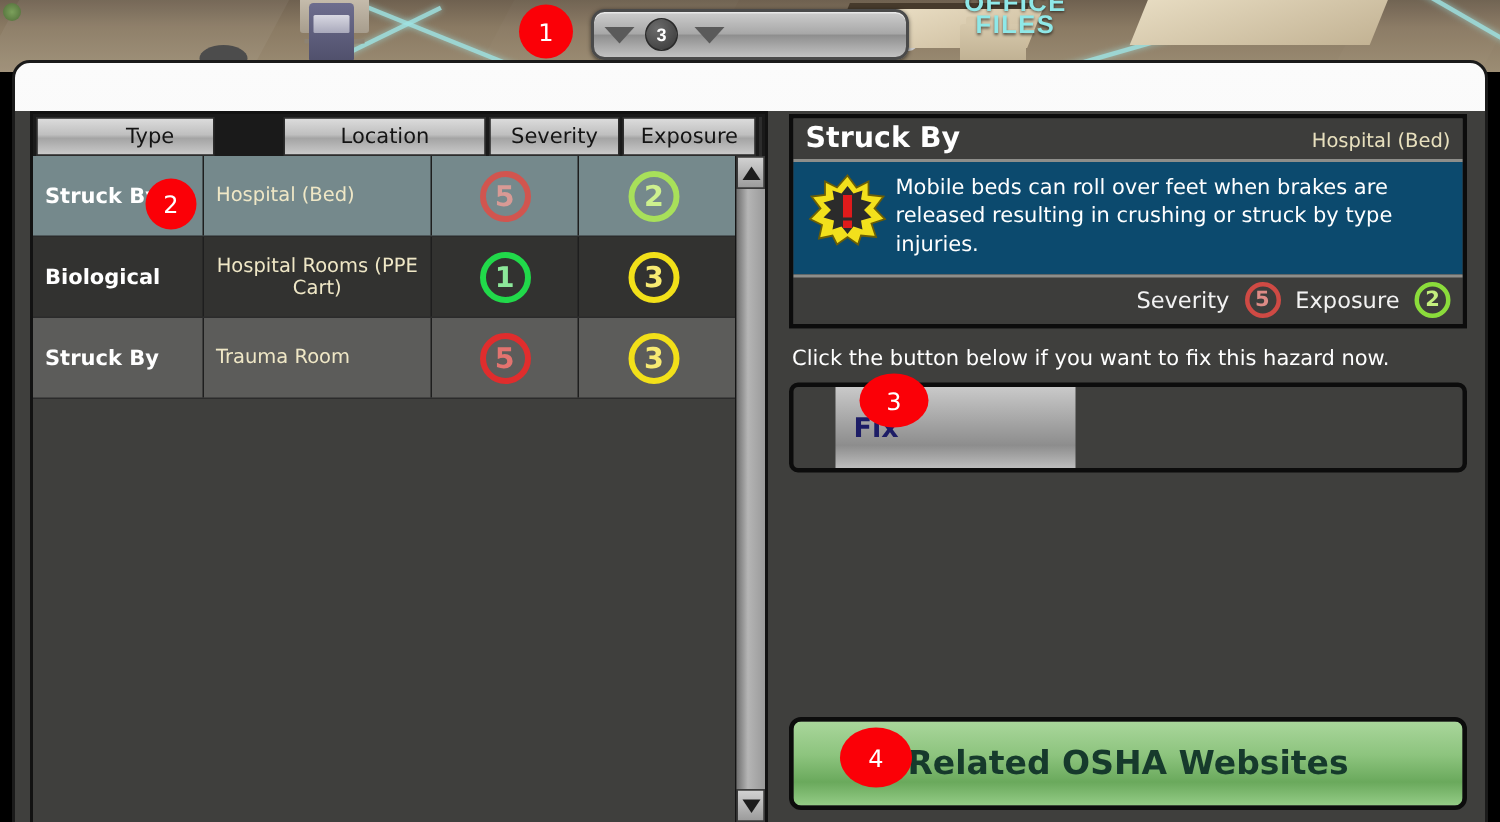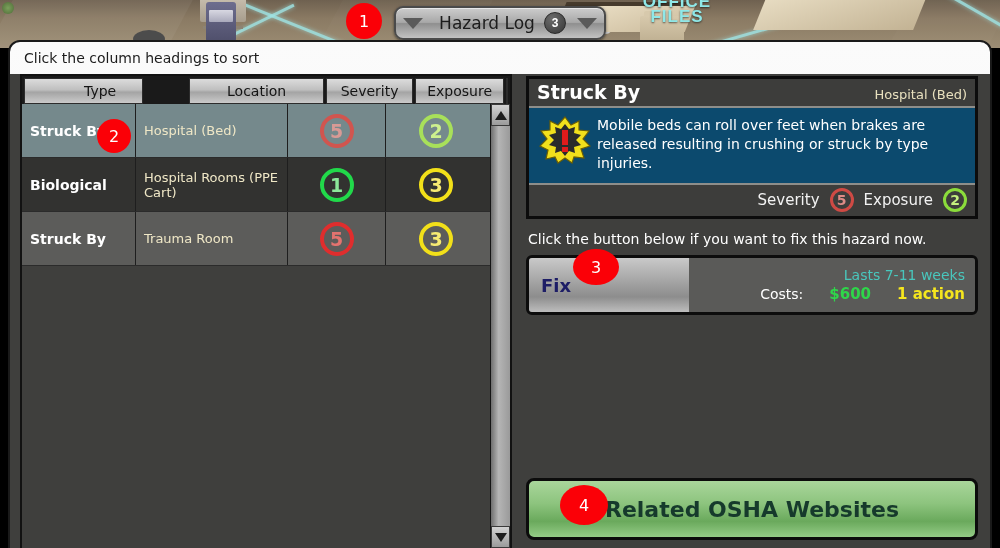--- a/index.html
+++ b/index.html
@@ -213,21 +213,21 @@
     display: flex;
   }
   #rows-list { flex: 1; }
 
   .row {
     display: flex;
     border-bottom: 1px solid #2b2b2b;
     min-height: 54px;
   }
   .row.selected { background: #75898c; }
-  .row.alt-a { background: #323230; }
+  .row.alt-a { background: #323230; text-align: center; }
   .row.alt-b { background: #5c5c5a; }
 
   .cell {
     display: flex; align-items: center;
     padding: 0 8px;
     border-right: 1px solid #1e1e1e;
   }
   .cell-type {
     width: 114px;
     font-size: 14px; font-weight: bold;
@@ -367,20 +367,21 @@
     font-family: "DejaVu Sans", sans-serif;
   }
 
   #fix-button {
     height: 60px;
     border: 3px solid #0c0c0c;
     border-radius: 6px;
     display: flex;
     overflow: hidden;
     cursor: pointer;
+    padding-left: 28px;
   }
   #fix-left {
     width: 160px;
     background: linear-gradient(180deg,#c9c9c9 0%,#9f9f9f 50%,#8d8d8d 72%,#bdbdbd 100%);
     display: flex; align-items: center;
     padding-left: 12px;
     position: relative;
   }
   #fix-label {
     font-size: 18px; font-weight: bold;
@@ -465,28 +466,26 @@
     <div class="scene-obj bg-desk2"></div>
     <div class="scene-obj bg-desk"></div>
     <div class="scene-obj bg-folder"></div>
 
     <div id="office-files-label">OFFICE
 FILES</div>
   </div>
 
   <div id="title-bar">
     <div class="tri-down"></div>
-    <div id="title-text">Hazard Log</div>
     <div id="title-badge">3</div>
     <div class="tri-down"></div>
   </div>
 
   <div id="window">
 
-    <div id="hint-bar">Click the column headings to sort</div>
 
     <div id="window-body">
 
       <div id="table-panel">
 
         <div id="col-headers">
           <div class="col-header ch-type">Type</div>
           <div class="col-header ch-location">Location</div>
           <div class="col-header ch-severity">Severity</div>
           <div class="col-header ch-exposure">Exposure</div>
@@ -570,28 +569,20 @@
             <span class="badge-sm" style="border-color:#8bdc3b;color:#c4ef7e;">2</span>
           </div>
         </div>
 
         <div id="fix-hint">Click the button below if you want to fix this hazard now.</div>
 
         <div id="fix-button">
           <div id="fix-left">
             <span id="fix-label">Fix</span>
           </div>
-          <div id="fix-right">
-            <div id="fix-lasts">Lasts 7-11 weeks</div>
-            <div id="fix-costs-row">
-              <span class="fix-costs-label">Costs:</span>
-              <span class="fix-money">$600</span>
-              <span class="fix-action">1 action</span>
-            </div>
-          </div>
         </div>
 
         <div id="detail-spacer"></div>
 
         <div id="osha-button">
           <span id="osha-label">Related OSHA Websites</span>
         </div>
       </div>
     </div>
   </div>

